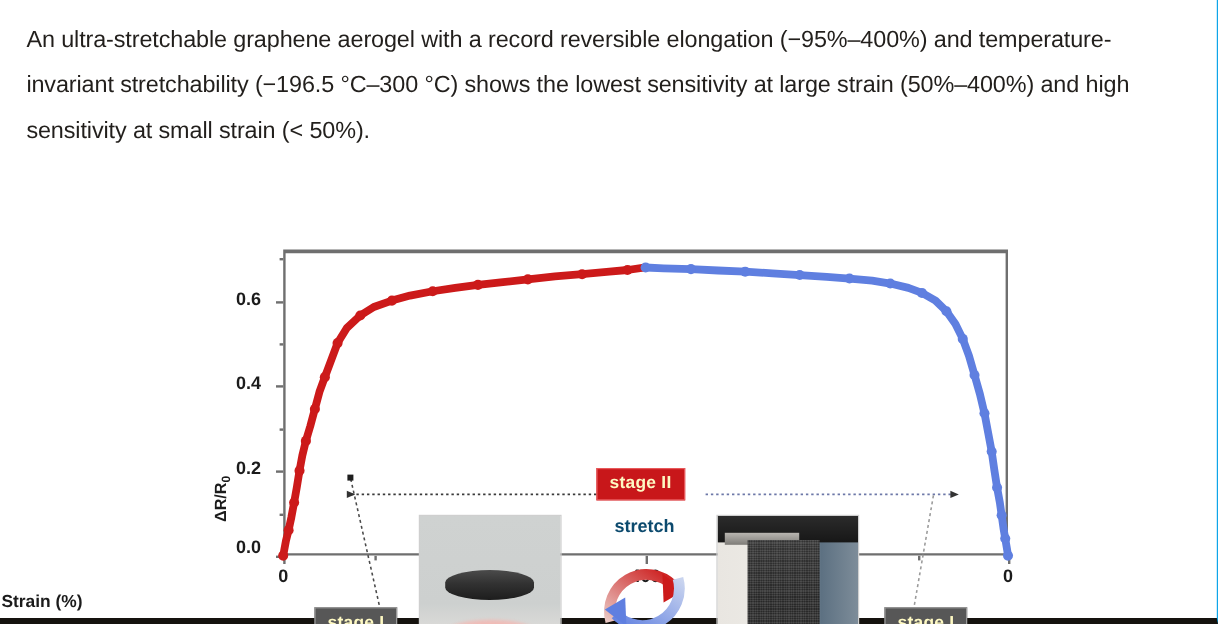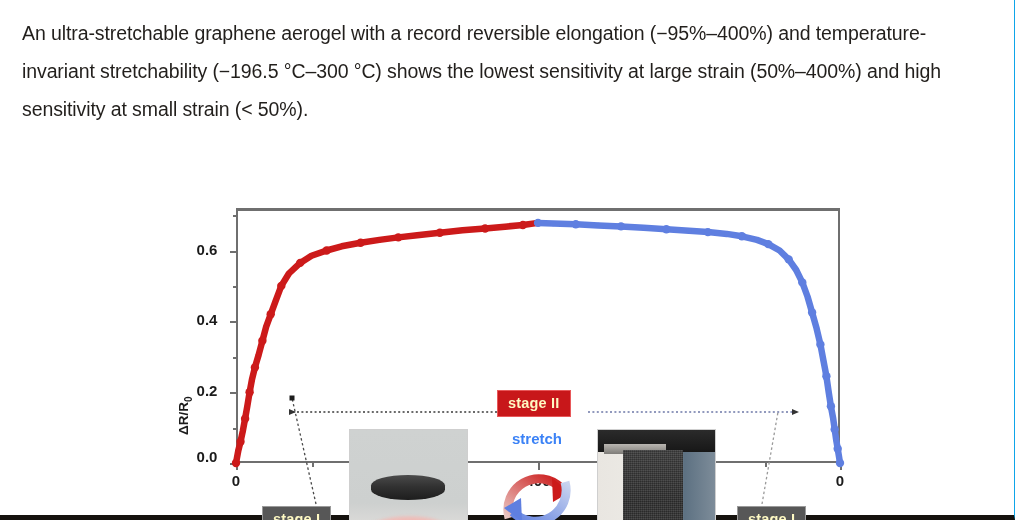--- a/index.html
+++ b/index.html
@@ -163,21 +163,21 @@
       repeating-linear-gradient(90deg, rgba(255,255,255,.06) 0 1px, rgba(0,0,0,.06) 1px 2px),
       linear-gradient(#3b3b3b,#2e2e2e 50%,#373737);
   }
 
   
   #cycle { position: absolute; left: 487px; top: 280px; width: 100px; height: 140px; }
   #cycle .lbl {
     position: absolute; left: 0; width: 100px;
     text-align: center; font-size: 15px; font-weight: bold;
   }
-  #cycle .lbl.stretch { top: 0; color: #3b82f6; }
+  #cycle .lbl.stretch { top: 0; color: #0c4a6e; }
   #cycle svg { position: absolute; left: 8px; top: 22px; }
 </style>
 </head>
 <body>
 
 <div id="page">
 
   <div id="caption">An ultra-stretchable graphene aerogel with a record reversible elongation (−95%–400%) and temperature-invariant stretchability (−196.5 °C–300 °C) shows the lowest sensitivity at large strain (50%–400%) and high sensitivity at small strain (&lt; 50%).</div>
 
   <div id="figure">
@@ -214,20 +214,23 @@
         <div class="x-tick minor" style="left: 764.5px;"></div>
       </div>
     <div id="x-labels">
         <div class="x-tick-label" style="left: 236px;">0</div>
         <div class="x-tick-label" style="left: 387px;">200</div>
         <div class="x-tick-label" style="left: 538px;">400</div>
         <div class="x-tick-label" style="left: 689px;">200</div>
         <div class="x-tick-label" style="left: 840px;">0</div>
       </div>
 
+    <div id="x-axis-title">
+      <span>Strain (%)</span>
+    </div>
 
     <div id="plot-frame"></div>
 
     <svg id="curve-svg" viewBox="0 0 1010 365" preserveAspectRatio="none">
       <g id="series-group">
           <path d="M236.0,313.0 L238.3,300.6 L240.5,291.8 L242.8,281.1 L245.1,268.7 L247.3,256.3 L249.6,242.2 L251.9,229.8 L254.9,217.4 L258.6,205.0 L262.4,190.8 L266.2,176.6 L270.7,164.3 L275.3,151.9 L281.3,135.9 L288.9,123.5 L300.2,112.9 L311.5,105.8 L326.6,100.5 L341.7,96.3 L360.6,92.7 L379.4,89.9 L398.3,87.4 L417.2,85.3 L439.9,82.8 L462.5,80.3 L485.1,78.5 L507.8,76.4 L522.9,75.0 L538.0,72.9" fill="none" stroke="#cc1a1a" stroke-width="6.5" stroke-linejoin="round" stroke-linecap="round"></path>
           <circle cx="236.0" cy="313.0" r="4.2" fill="#cc1a1a"></circle>
           <circle cx="238.3" cy="300.6" r="2.6" fill="#cc1a1a"></circle>
           <circle cx="240.5" cy="291.8" r="4.2" fill="#cc1a1a"></circle>
           <circle cx="242.8" cy="281.1" r="2.6" fill="#cc1a1a"></circle>

